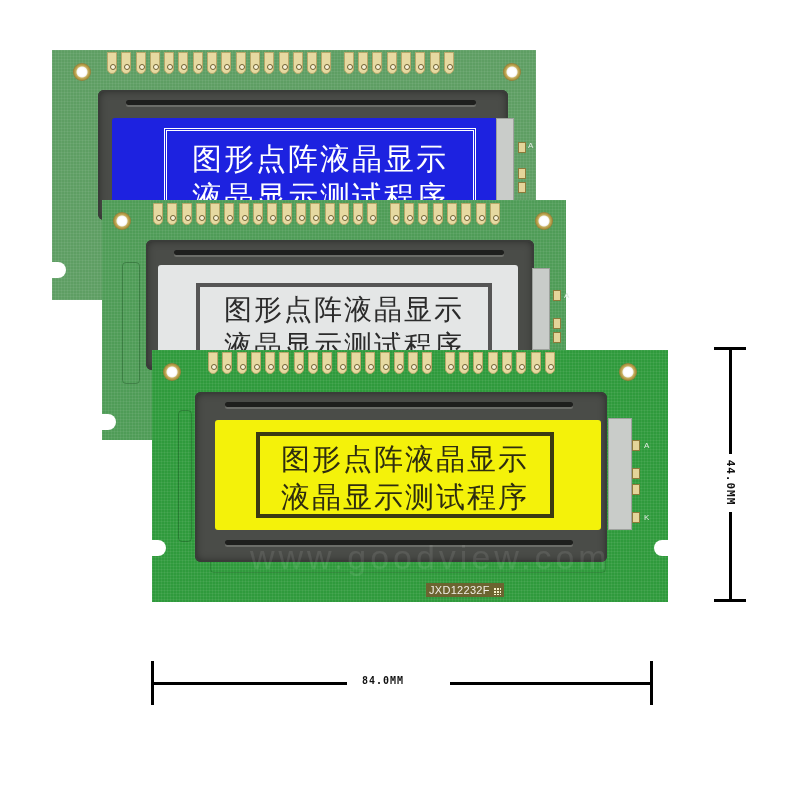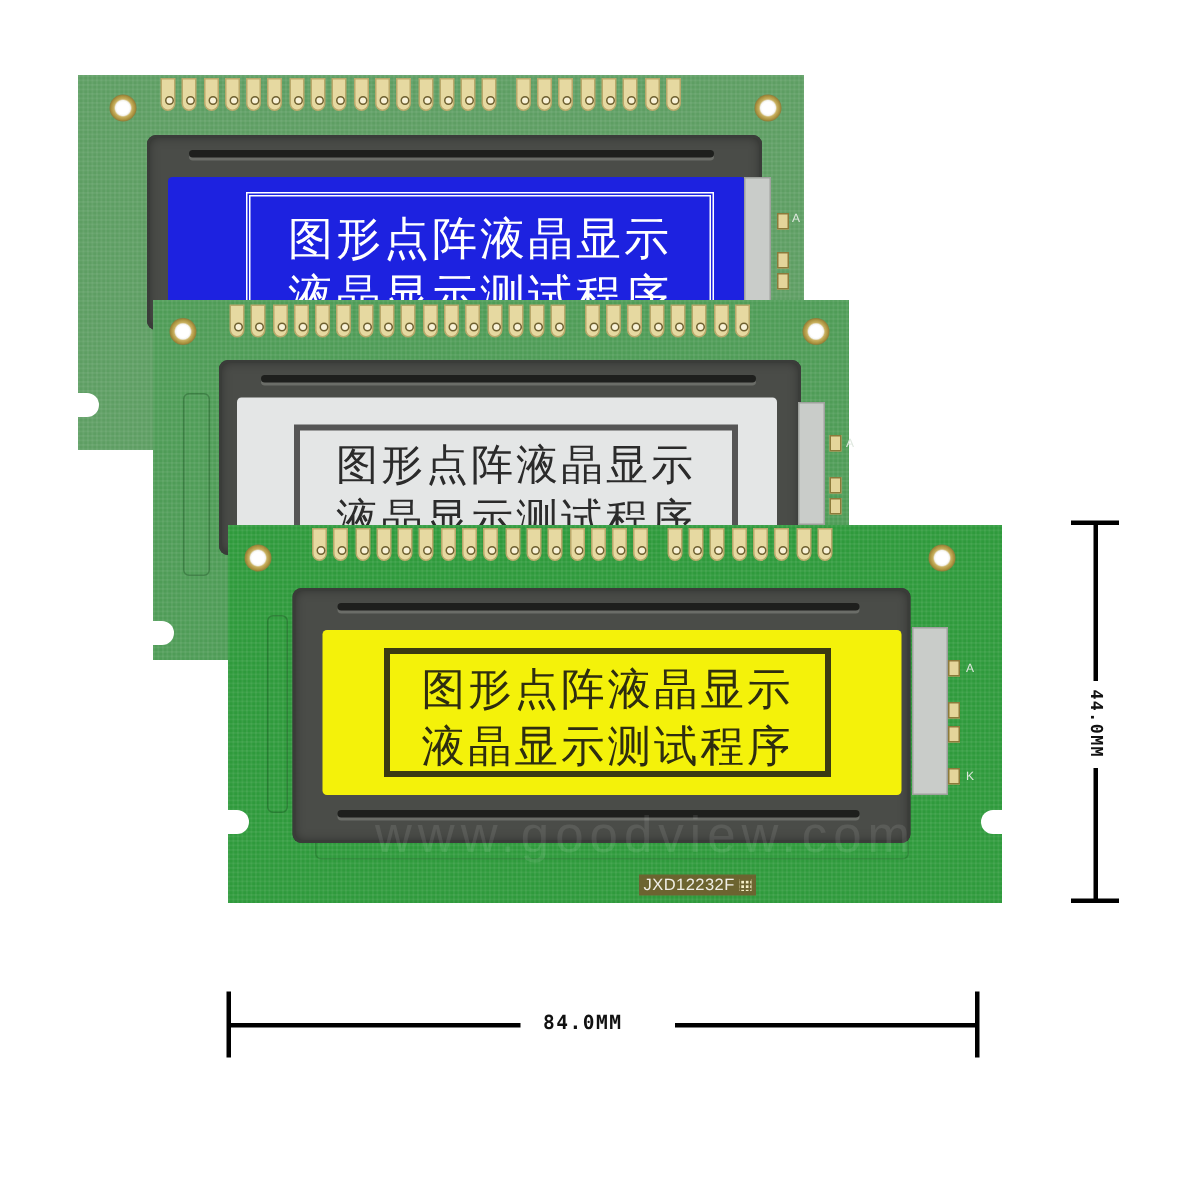--- a/index.html
+++ b/index.html
@@ -47,21 +47,21 @@
     font-size:11px; padding:1px 3px; letter-spacing:0.3px; }
   .grid-icon { display:inline-block; width:8px; height:8px; margin-left:3px; vertical-align:-1px;
     background:
       linear-gradient(#6c6430 1px, transparent 1px) 0 0/3px 3px,
       linear-gradient(90deg, #6c6430 1px, transparent 1px) 0 0/3px 3px, #f5f0c8; }
   .watermark { position:absolute; color:rgba(255,255,255,0.09); font-family:"Liberation Sans", sans-serif;
     font-size:34px; letter-spacing:4px; }
   .dim-h-line { position:absolute; height:3px; background:#000; }
   .dim-v-line { position:absolute; width:3px; background:#000; }
   .dim-label { position:absolute; font-family:"DejaVu Sans Mono", monospace; font-weight:bold; color:#111; font-size:11px; }
-  .dim-label.h { font-size:13px; letter-spacing:1px; }
+  .dim-label.h { font-size:10px; letter-spacing:1px; }
   .dim-label.v { transform:rotate(90deg); transform-origin:center; letter-spacing:1px; }
 </style>
 </head>
 <body>
 
 <div class="board back" style="left:52px; top:50px; width:484px; height:250px;">
   <div class="notch" style="left:0; top:212px;"></div>
 </div>
 <div class="hole" style="left:73px; top:63px;"></div>
 <div class="hole" style="left:503px; top:63px;"></div>

